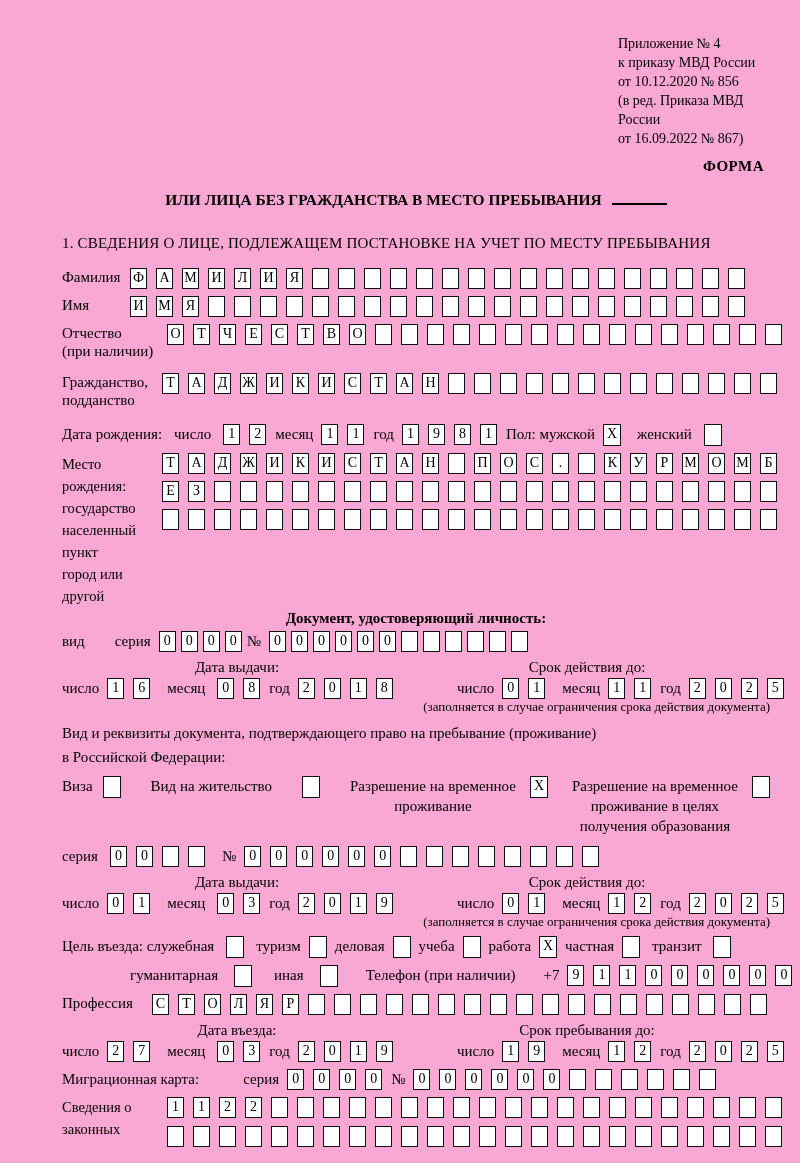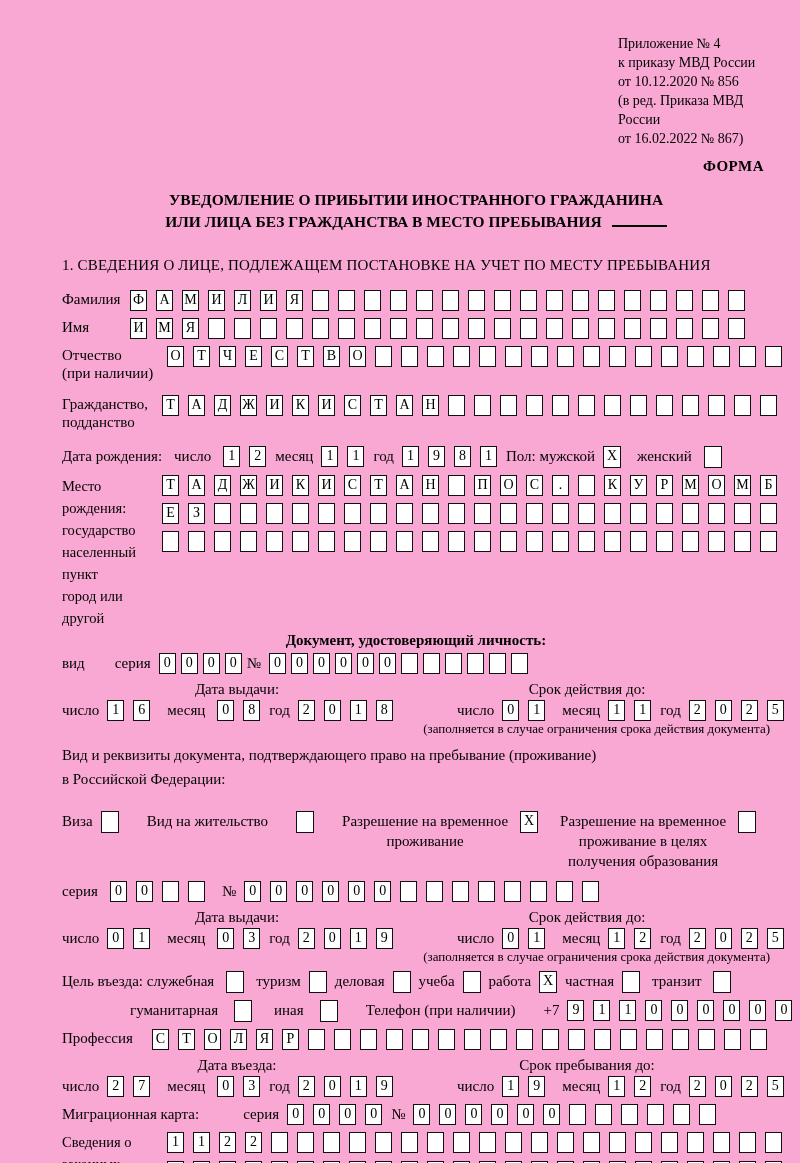--- a/index.html
+++ b/index.html
@@ -26,42 +26,41 @@
   }
   .tight .cell { margin-right:5px; }
   .chk .cell { margin-right:0; width:18px; height:22px; }
   .inrow { display:flex; align-items:flex-start; }
   .inrow > * { flex:none; }
   .word { font-size:15px; line-height:21px; }
   .half { width:350px; }
   .dates-head { display:flex; font-size:15px; margin-bottom:2px; }
   .dates-head .half { text-align:center; }
   .note-r { text-align:right; font-size:13px; margin-top:-2px; margin-bottom:6px; padding-right:0px; }
-  .permits { display:flex; align-items:flex-start; margin-top:20px; margin-bottom:10px; }
+  .permits { display:flex; align-items:flex-start; margin-top:7px; margin-bottom:10px;justify-content:space-between; }
   .permits .plabel { font-size:15px; line-height:20px; text-align:center; }
   .gap8 { width:8px; } .gap12 { width:12px; } .gap16 { width:16px; } .gap22 { width:22px; } .gap28 { width:28px; }
   .doc-h { text-align:center; font-size:15px; font-weight:bold; margin:2px 0 4px 0; }
 </style>
 </head>
 <body>
 
 <div class="page">
 
   <div class="appendix">
     <div>Приложение № 4</div>
     <div>к приказу МВД России</div>
     <div>от 10.12.2020 № 856</div>
     <div class="rev">(в ред. Приказа МВД России</div>
-    <div>от 16.02.2022 № 867)</div>
+    <div>от 16.09.2022 № 867)</div>
   </div>
 
   <div class="forma">ФОРМА</div>
 
   <div class="title">
-    <div>УВЕДОМЛЕНИЕ О ПРИБЫТИИ ИНОСТРАННОГО ГРАЖДАНИНА</div>
     <div><span>ИЛИ ЛИЦА БЕЗ ГРАЖДАНСТВА В МЕСТО ПРЕБЫВАНИЯ</span><span class="blank-line"></span></div>
   </div>
 
   <div class="section-h">1. СВЕДЕНИЯ О ЛИЦЕ, ПОДЛЕЖАЩЕМ ПОСТАНОВКЕ НА УЧЕТ ПО МЕСТУ ПРЕБЫВАНИЯ</div>
 
   <div class="row" style="margin-top:16px;">
     <div class="lblcol lbl" style="width:68px;">Фамилия</div>
     <div class="cells"><span class="cell">Ф</span><span class="cell">А</span><span class="cell">М</span><span class="cell">И</span><span class="cell">Л</span><span class="cell">И</span><span class="cell">Я</span><span class="cell"></span><span class="cell"></span><span class="cell"></span><span class="cell"></span><span class="cell"></span><span class="cell"></span><span class="cell"></span><span class="cell"></span><span class="cell"></span><span class="cell"></span><span class="cell"></span><span class="cell"></span><span class="cell"></span><span class="cell"></span><span class="cell"></span><span class="cell"></span><span class="cell"></span></div>
   </div>
 

